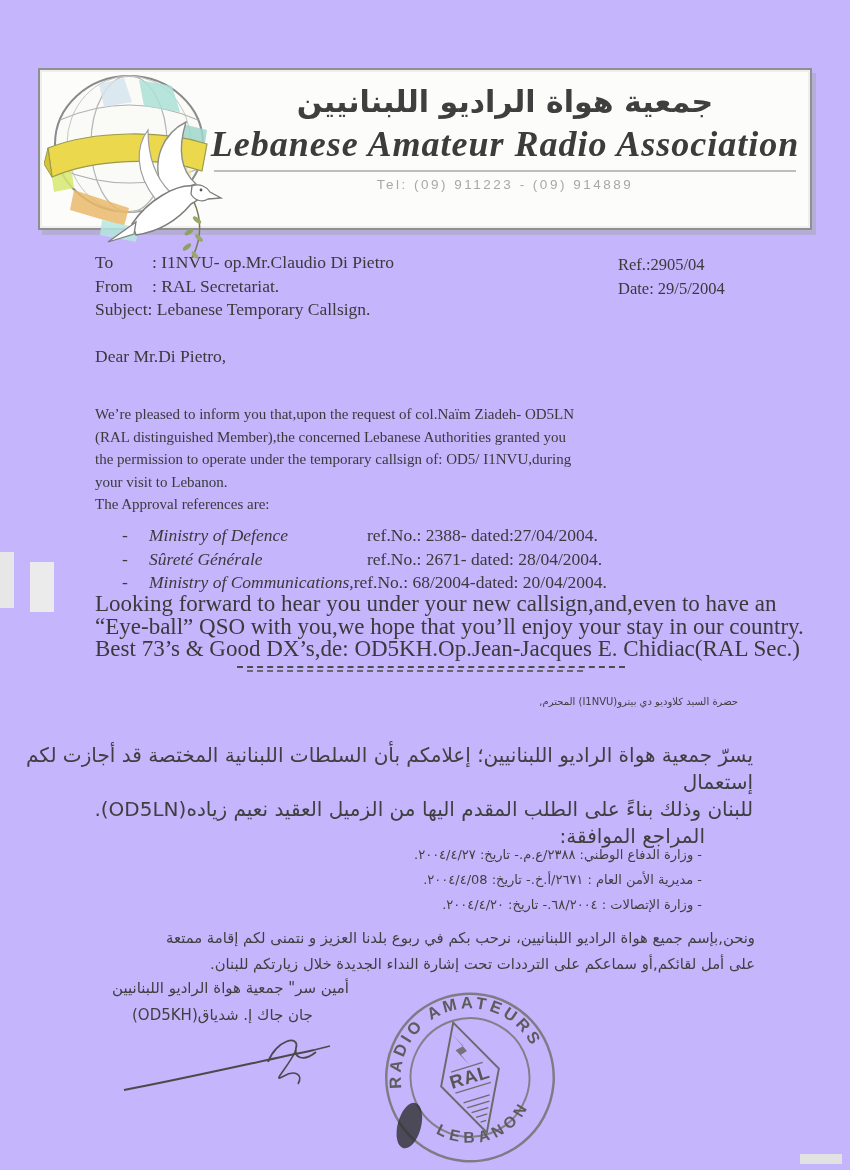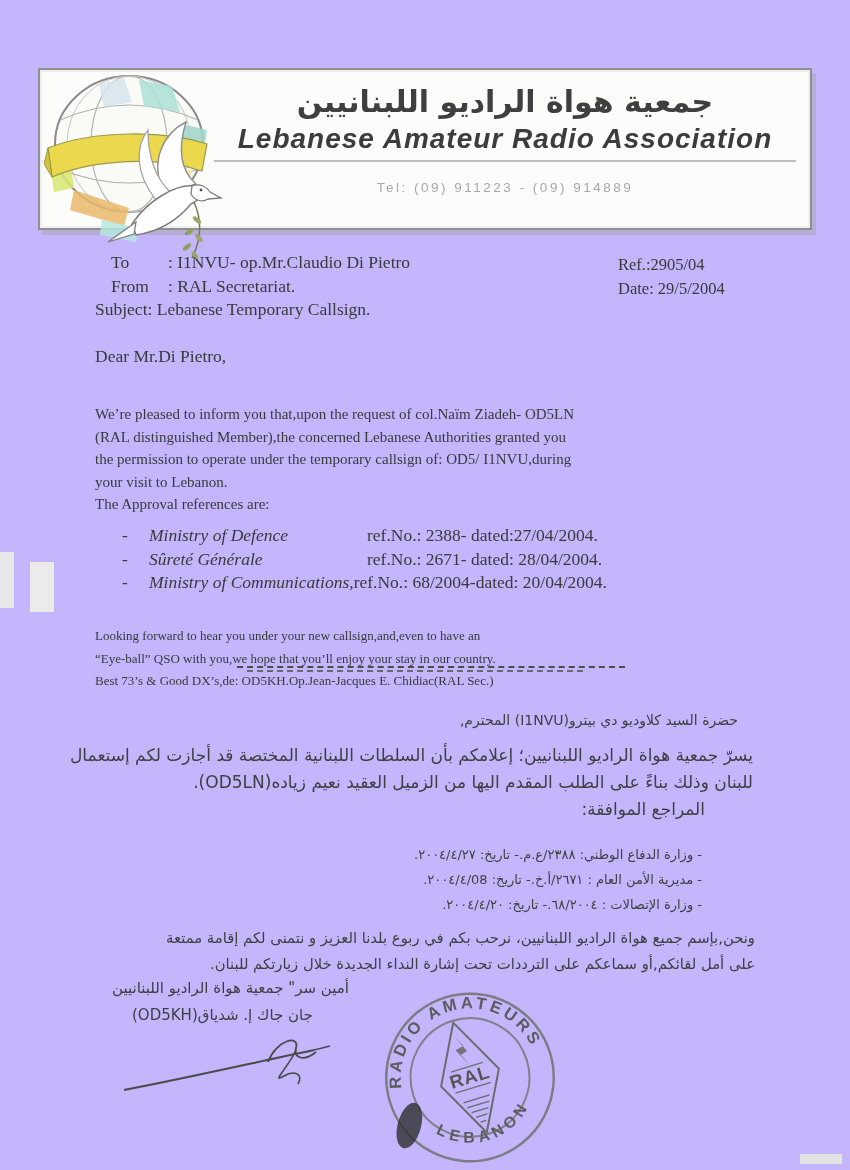--- a/index.html
+++ b/index.html
@@ -4,44 +4,44 @@
 <style>
   html,body{margin:0;padding:0;}
   .page{position:relative;width:850px;height:1170px;background:#c4b5fd;overflow:hidden;
         font-family:"Liberation Serif",serif;color:#3a3a3a;}
   
   .lh-box{position:absolute;left:38px;top:68px;width:770px;height:158px;background:#fcfcfb;
           border:2px solid #8f8f8f;box-shadow:4px 5px 0 rgba(165,165,165,.45), inset 0 0 0 2px #efefef;}
   .lh-text{position:absolute;left:170px;top:2px;width:590px;text-align:center;}
   .ar-title{font-family:"DejaVu Sans",sans-serif;font-weight:bold;font-size:30px;color:#2d2d2d;
             margin-top:12px;letter-spacing:1px;}
-  .en-title{font-family:Liberation Sans, sans-serif;font-style:italic;font-weight:bold;font-size:28px;
+  .en-title{font-family:Liberation Serif, serif;font-style:italic;font-weight:bold;font-size:36px;
             letter-spacing:1px;color:#3c3c3c;margin-top:4px;}
   .lh-rule{height:2px;background:#bdbdbd;margin:5px 4px 5px;}
   .address{font-family:"Liberation Sans",sans-serif;font-size:19px;color:#6f6f6f;letter-spacing:1.5px;}
-  .phone{font-family:"Liberation Sans",sans-serif;font-size:13.5px;color:#a8a8a8;letter-spacing:2.5px;margin-top:18px;}
+  .phone{font-family:"Liberation Sans",sans-serif;font-size:13.5px;color:#a8a8a8;letter-spacing:2.5px;margin-top:5px;}
   .logo{position:absolute;left:44px;top:72px;z-index:3;}
   
   .meta{position:absolute;left:95px;top:251px;font-size:17.5px;line-height:23.5px;}
-  .meta-label{display:inline-block;width:57px;margin-left:16px;}
+  .meta-label{display:inline-block;width:57px;}
   .refblock{position:absolute;left:618px;top:253px;font-size:16.5px;line-height:24px;}
   .salutation{position:absolute;left:95px;top:346px;font-size:17.5px;}
   
   .para1{position:absolute;left:95px;top:403px;font-size:15px;line-height:22.5px;}
   .approvals{position:absolute;left:122px;top:524px;font-size:17.5px;line-height:23.5px;}
   .appr-row .dash{display:inline-block;width:27px;}
   .appr-row .name{display:inline-block;width:218px;font-style:italic;}
   .appr-row:nth-child(3) .name{width:auto;}
-  .closing{position:absolute;left:95px;top:593px;font-size:13px;line-height:22.5px;margin-top:32px;}
+  .closing{position:absolute;left:95px;top:593px;font-size:23px;line-height:22.5px;}
   .dashline1{position:absolute;left:237px;top:666px;width:388px;border-top:2px dashed #4c4c4c;}
   .dashline2{position:absolute;left:247px;top:670px;width:336px;border-top:2px dashed #6a6a6a;}
   
   .arabic{font-family:"DejaVu Sans",sans-serif;direction:rtl;color:#3f3f3f;}
-  .ar-greeting{position:absolute;right:112px;top:712px;font-size:14px;}
-  .ar-para{position:absolute;right:97px;top:742px;font-size:17px;line-height:27px;}
+  .ar-greeting{position:absolute;right:112px;top:696px;font-size:10px;}
+  .ar-para{position:absolute;right:97px;top:742px;font-size:20px;line-height:27px;}
   .ar-para .indent{padding-left:0;padding-right:48px;}
   .ar-refs{position:absolute;right:148px;top:842px;font-size:13px;line-height:25px;text-align:right;}
   .ar-close{position:absolute;right:95px;top:925px;font-size:14.8px;line-height:26px;text-align:right;}
   .ar-sec1{position:absolute;left:112px;top:979px;font-size:15px;}
   .ar-sec2{position:absolute;left:132px;top:1006px;font-size:15px;}
   .signature{position:absolute;left:118px;top:1028px;}
   .stamp{position:absolute;left:360px;top:985px;}
   
   .art{position:absolute;}
   .art1{left:0;top:552px;width:14px;height:56px;background:#e7e7e7;}

